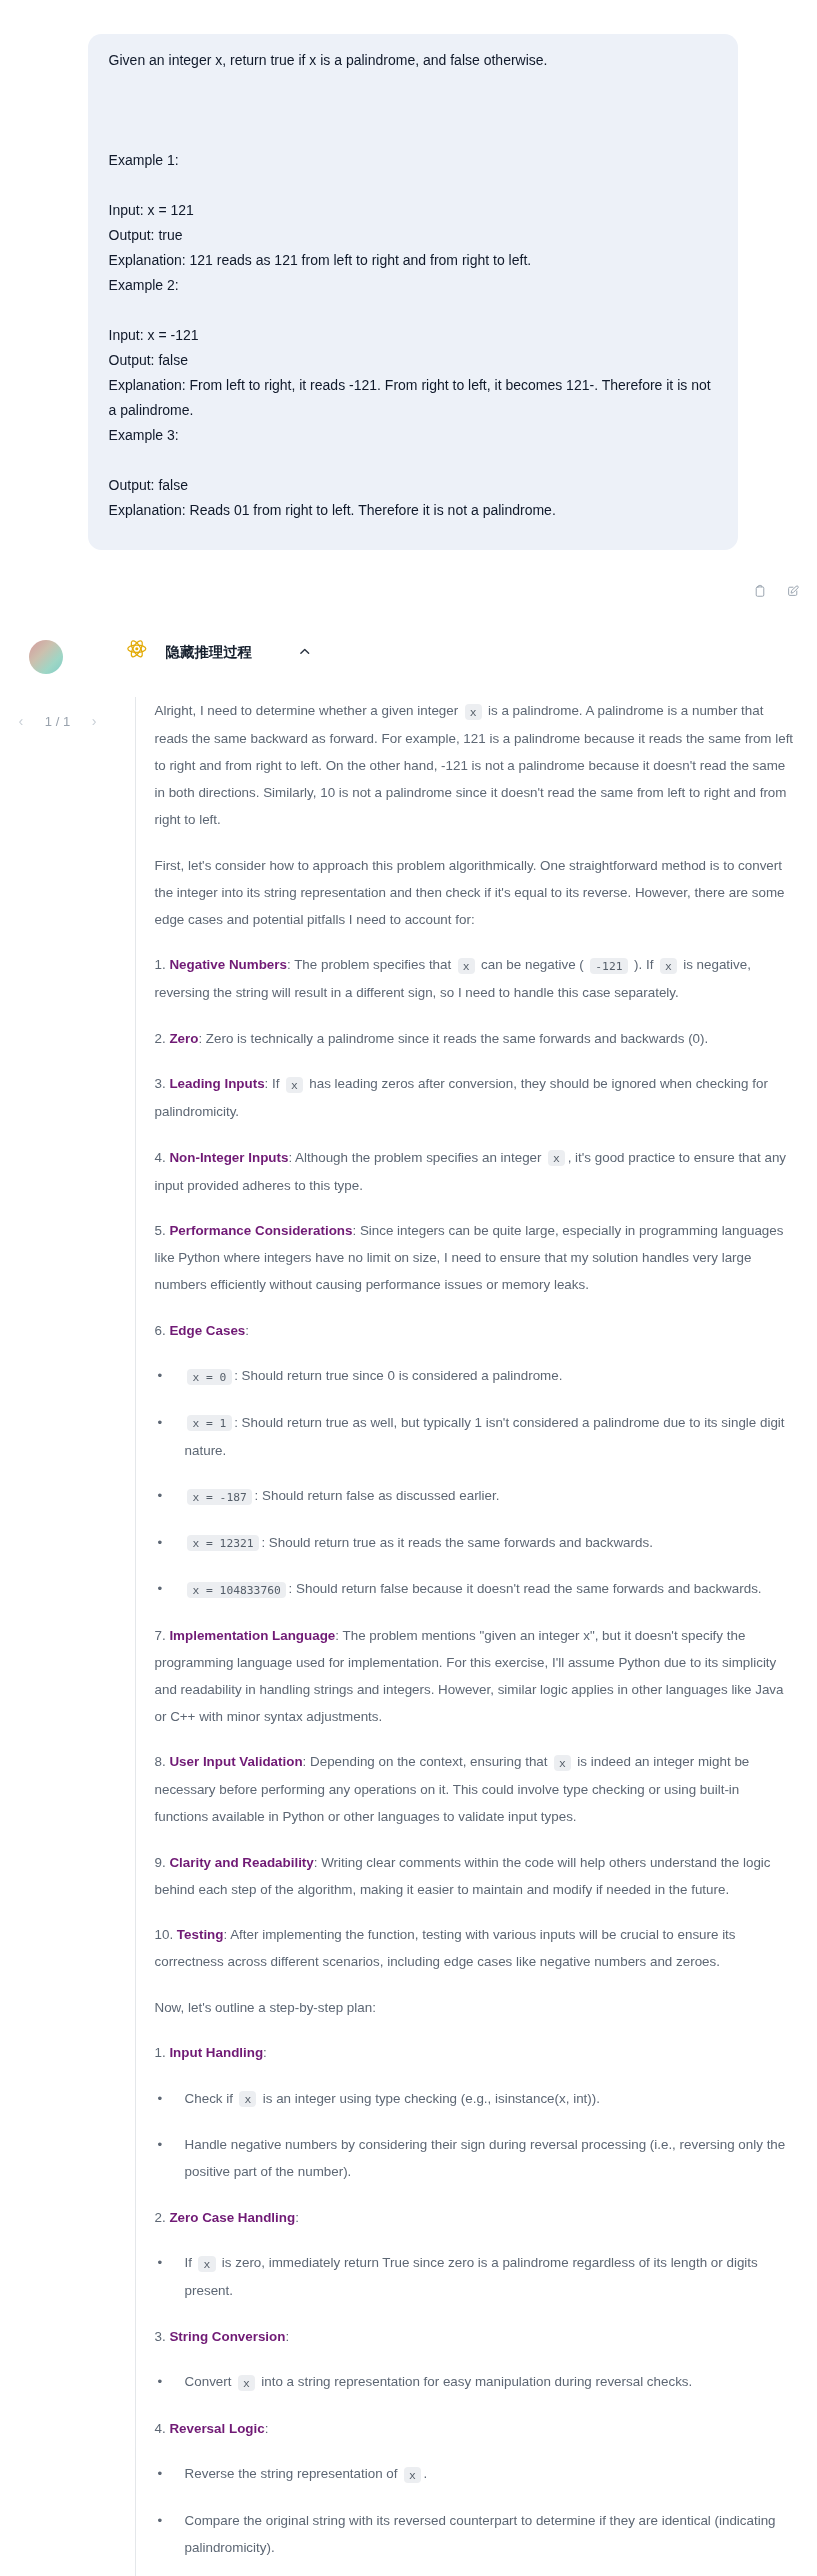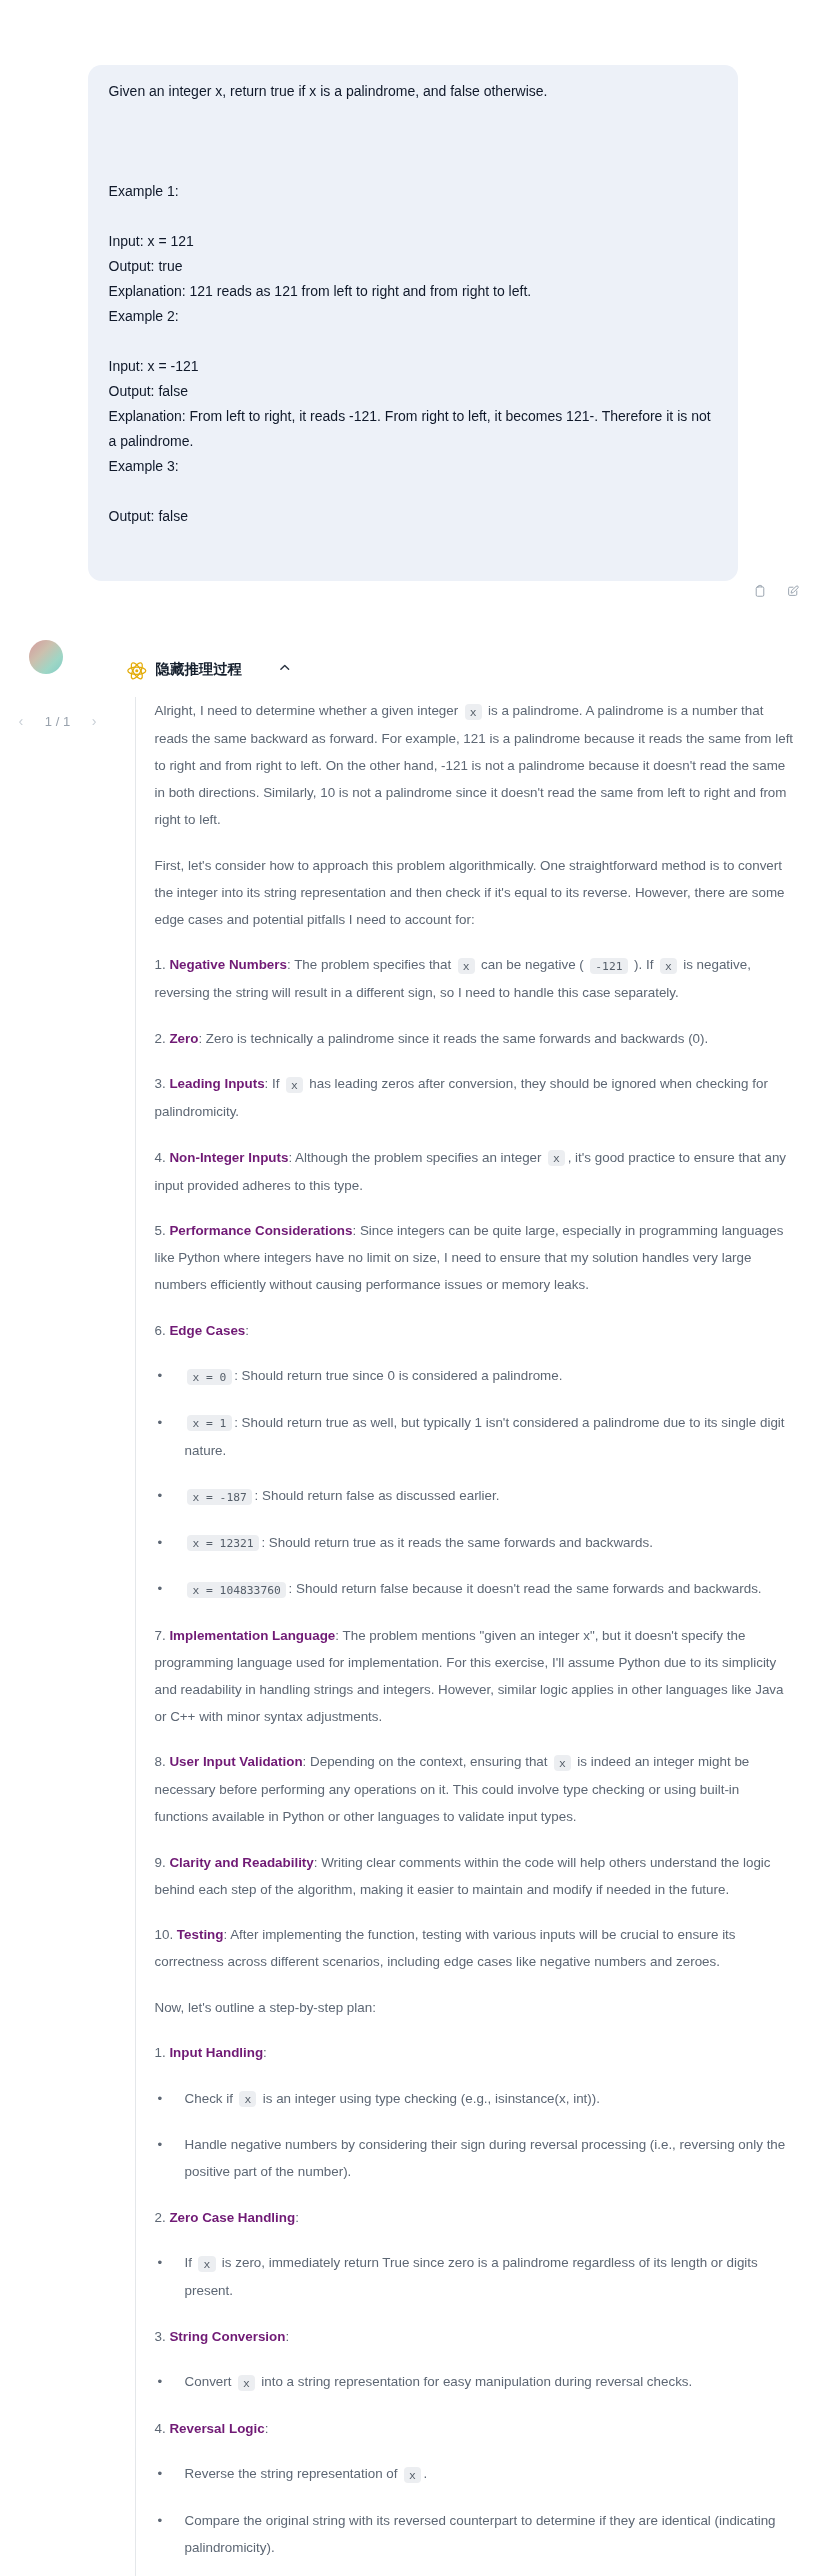--- a/index.html
+++ b/index.html
@@ -2,37 +2,37 @@
 <html style="font-size:8.2px"><head>
 <meta charset="utf-8">
 <style>
   html,body{margin:0;padding:0;}
   body{
     width:818px;height:3604px;position:relative;background:#ffffff;
     font-family:"Liberation Sans", sans-serif;overflow:hidden;
   }
   
   .user-bubble{
-    position:absolute;top:65px;left:88px;width:650px;height:516px;
+    position:absolute;top:34px;left:88px;width:650px;height:516px;
     background:#edf1f8;border-radius:13.4px;box-sizing:border-box;
     padding:14.4px 20.6px 7.2px 20.6px;font-size:14px;color:#10192a;overflow:hidden;
   }
   .uline{line-height:25px;min-height:25px;white-space:pre-wrap;}
   .user-actions{position:absolute;top:584px;left:753px;display:flex;gap:18.5px;}
   .uicon{width:14px;height:14px;display:inline-block;cursor:pointer;}
   .uicon svg{width:14px;height:14px;stroke:#9aa4af;fill:none;stroke-width:1.7;stroke-linecap:round;stroke-linejoin:round;}
   
   .avatar{
     position:absolute;top:640px;left:29px;width:34px;height:34px;border-radius:50%;
     background:linear-gradient(135deg,#d59a9c 0%,#ccc0ae 38%,#9fd6c5 70%,#7fccc6 100%);
   }
   .pager{position:absolute;top:713px;left:18.5px;width:78px;display:flex;justify-content:space-between;align-items:center;
     color:#99a2ad;font-size:13px;}
   .pager .arr{color:#c8cfd6;font-size:14.4px;cursor:pointer;}
-  .think-header{position:absolute;top:660px;left:126px;display:flex;align-items:flex-start;gap:8px;cursor:pointer;}
+  .think-header{position:absolute;top:638px;left:126px;display:flex;align-items:flex-end;gap:18px;cursor:pointer;}
   .atom-ic svg{width:21.6px;height:21.6px;}
   .think-title{font-size:14.4px;font-weight:bold;color:#16202e;}
   .chev{margin-left:27px;}
   .chev svg{width:15.5px;height:15.5px;stroke:#2b3442;fill:none;stroke-width:2.2;stroke-linecap:round;stroke-linejoin:round;}
   .reasoning{
     position:absolute;top:697px;left:135px;width:660px;height:2398px;box-sizing:border-box;
     border-left:1px solid #e4e7ea;padding-left:18.5px;overflow:hidden;
     font-size:13.4px;line-height:27px;color:#5d6774;
   }
   .reasoning p{margin:0 0 18.5px 0;}
@@ -59,20 +59,21 @@
     <div class="uline">Output: true</div>
     <div class="uline">Explanation: 121 reads as 121 from left to right and from right to left.</div>
     <div class="uline">Example 2:</div>
     <div class="uline blank"></div>
     <div class="uline">Input: x = -121</div>
     <div class="uline">Output: false</div>
     <div class="uline">Explanation: From left to right, it reads -121. From right to left, it becomes 121-. Therefore it is not a palindrome.</div>
     <div class="uline">Example 3:</div>
     <div class="uline blank"></div>
     <div class="uline">Output: false</div>
+    <div class="uline">Explanation: Reads 01 from right to left. Therefore it is not a palindrome.</div>
   </div>
 
 <div class="user-actions">
   <span class="uicon">
     <svg viewBox="0 0 24 24">
         <rect x="5.5" y="5" width="13" height="16" rx="2.2"></rect>
         <path d="M9 5v-1.2a1.5 1.5 0 0 1 1.5-1.3h3a1.5 1.5 0 0 1 1.5 1.3V5"></path>
       </svg>
   </span>
   <span class="uicon">

